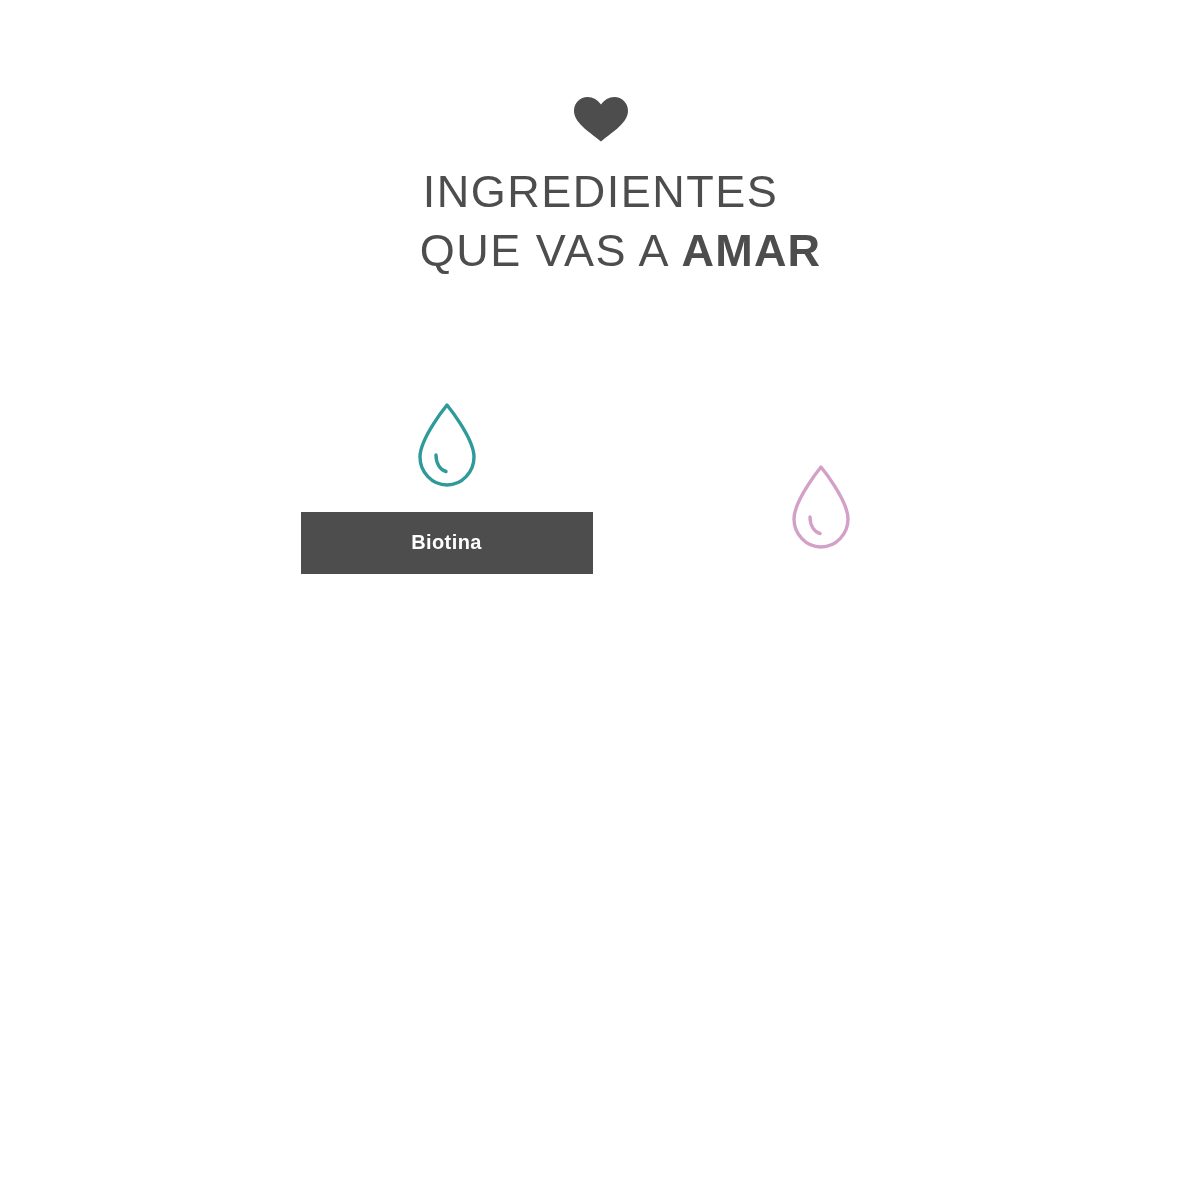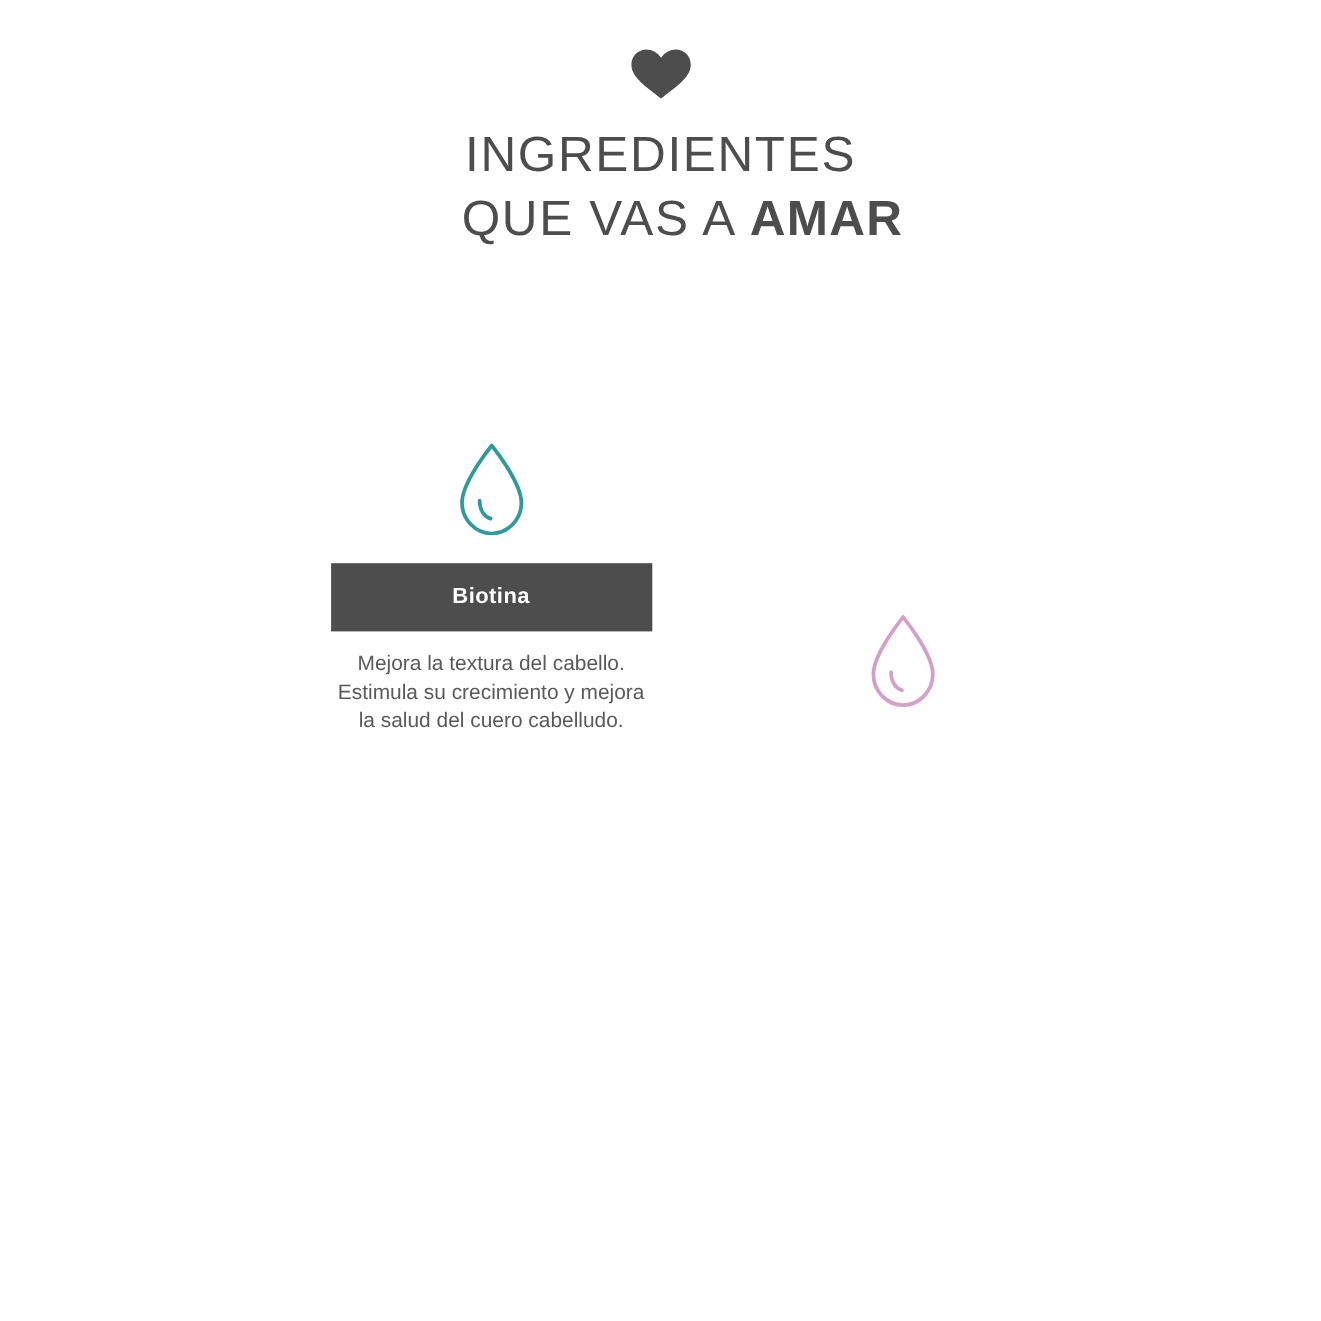--- a/index.html
+++ b/index.html
@@ -17,21 +17,21 @@
 
   .page {
     position: relative;
     width: 1201px;
     height: 1201px;
     box-sizing: border-box;
   }
 
   
   .header {
-    padding-top: 44px;
+    padding-top: 96px;
     text-align: center;
   }
   .heart-icon {
     display: block;
     margin: 0 auto 22px auto;
     width: 58px;
     height: 46px;
     line-height: 0;
   }
   .title-block {
@@ -121,21 +121,20 @@
   <div class="columns">
 
     <div class="column">
       <div class="drop-wrap">
         <svg width="70" height="92" viewBox="0 0 70 92" xmlns="http://www.w3.org/2000/svg">
           <path d="M35 5 C 35 5 62 38 62 57 C 62 72 50 85 35 85 C 20 85 8 72 8 57 C 8 38 35 5 35 5 Z" fill="none" stroke="#2f9a9a" stroke-width="3.4" stroke-linejoin="round"></path>
           <path d="M24 55 C 24 64 28.5 70 34 71.5" fill="none" stroke="#2f9a9a" stroke-width="3.4" stroke-linecap="round"></path>
         </svg>
       </div>
       <div class="name-bar">Biotina</div>
-      <div class="desc">Mejora la textura del cabello. Estimula su crecimiento y mejora la salud del cuero cabelludo.</div>
     </div>
 
     <div class="column">
       <div class="drop-wrap">
         <svg width="70" height="92" viewBox="0 0 70 92" xmlns="http://www.w3.org/2000/svg">
           <path d="M35 5 C 35 5 62 38 62 57 C 62 72 50 85 35 85 C 20 85 8 72 8 57 C 8 38 35 5 35 5 Z" fill="none" stroke="#d3a0c8" stroke-width="3.4" stroke-linejoin="round"></path>
           <path d="M24 55 C 24 64 28.5 70 34 71.5" fill="none" stroke="#d3a0c8" stroke-width="3.4" stroke-linecap="round"></path>
         </svg>
       </div>
     </div>

